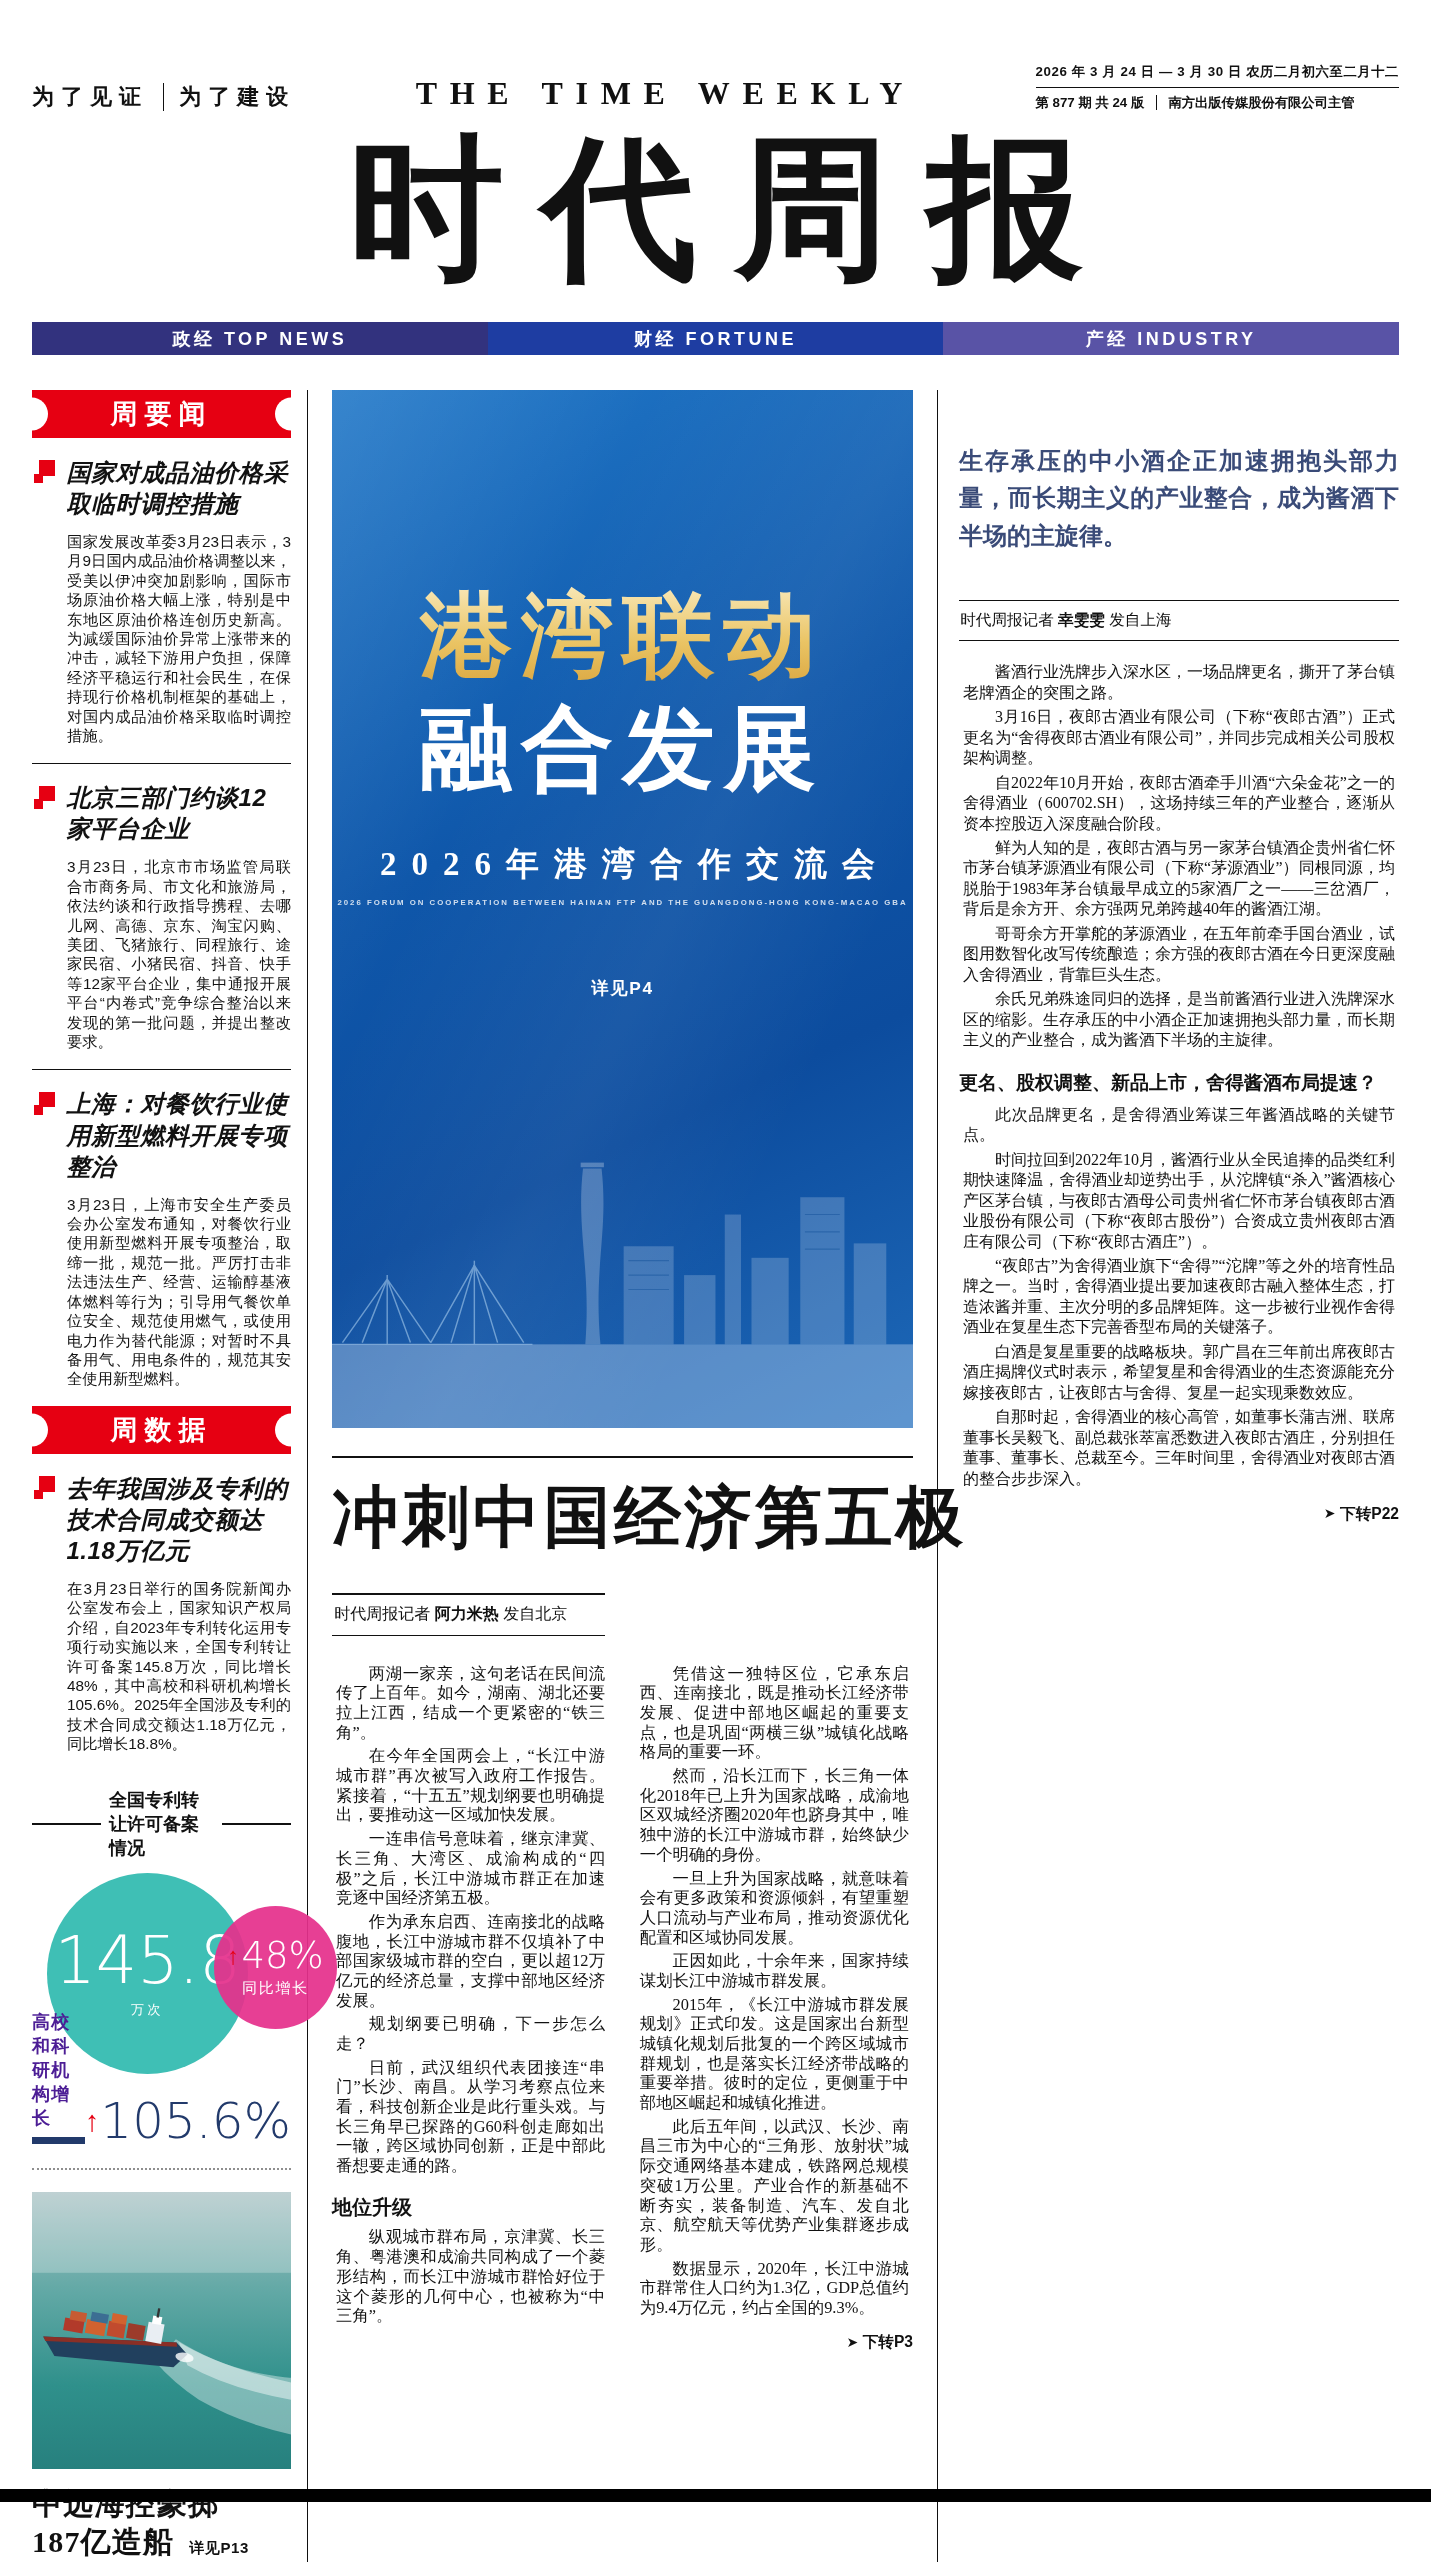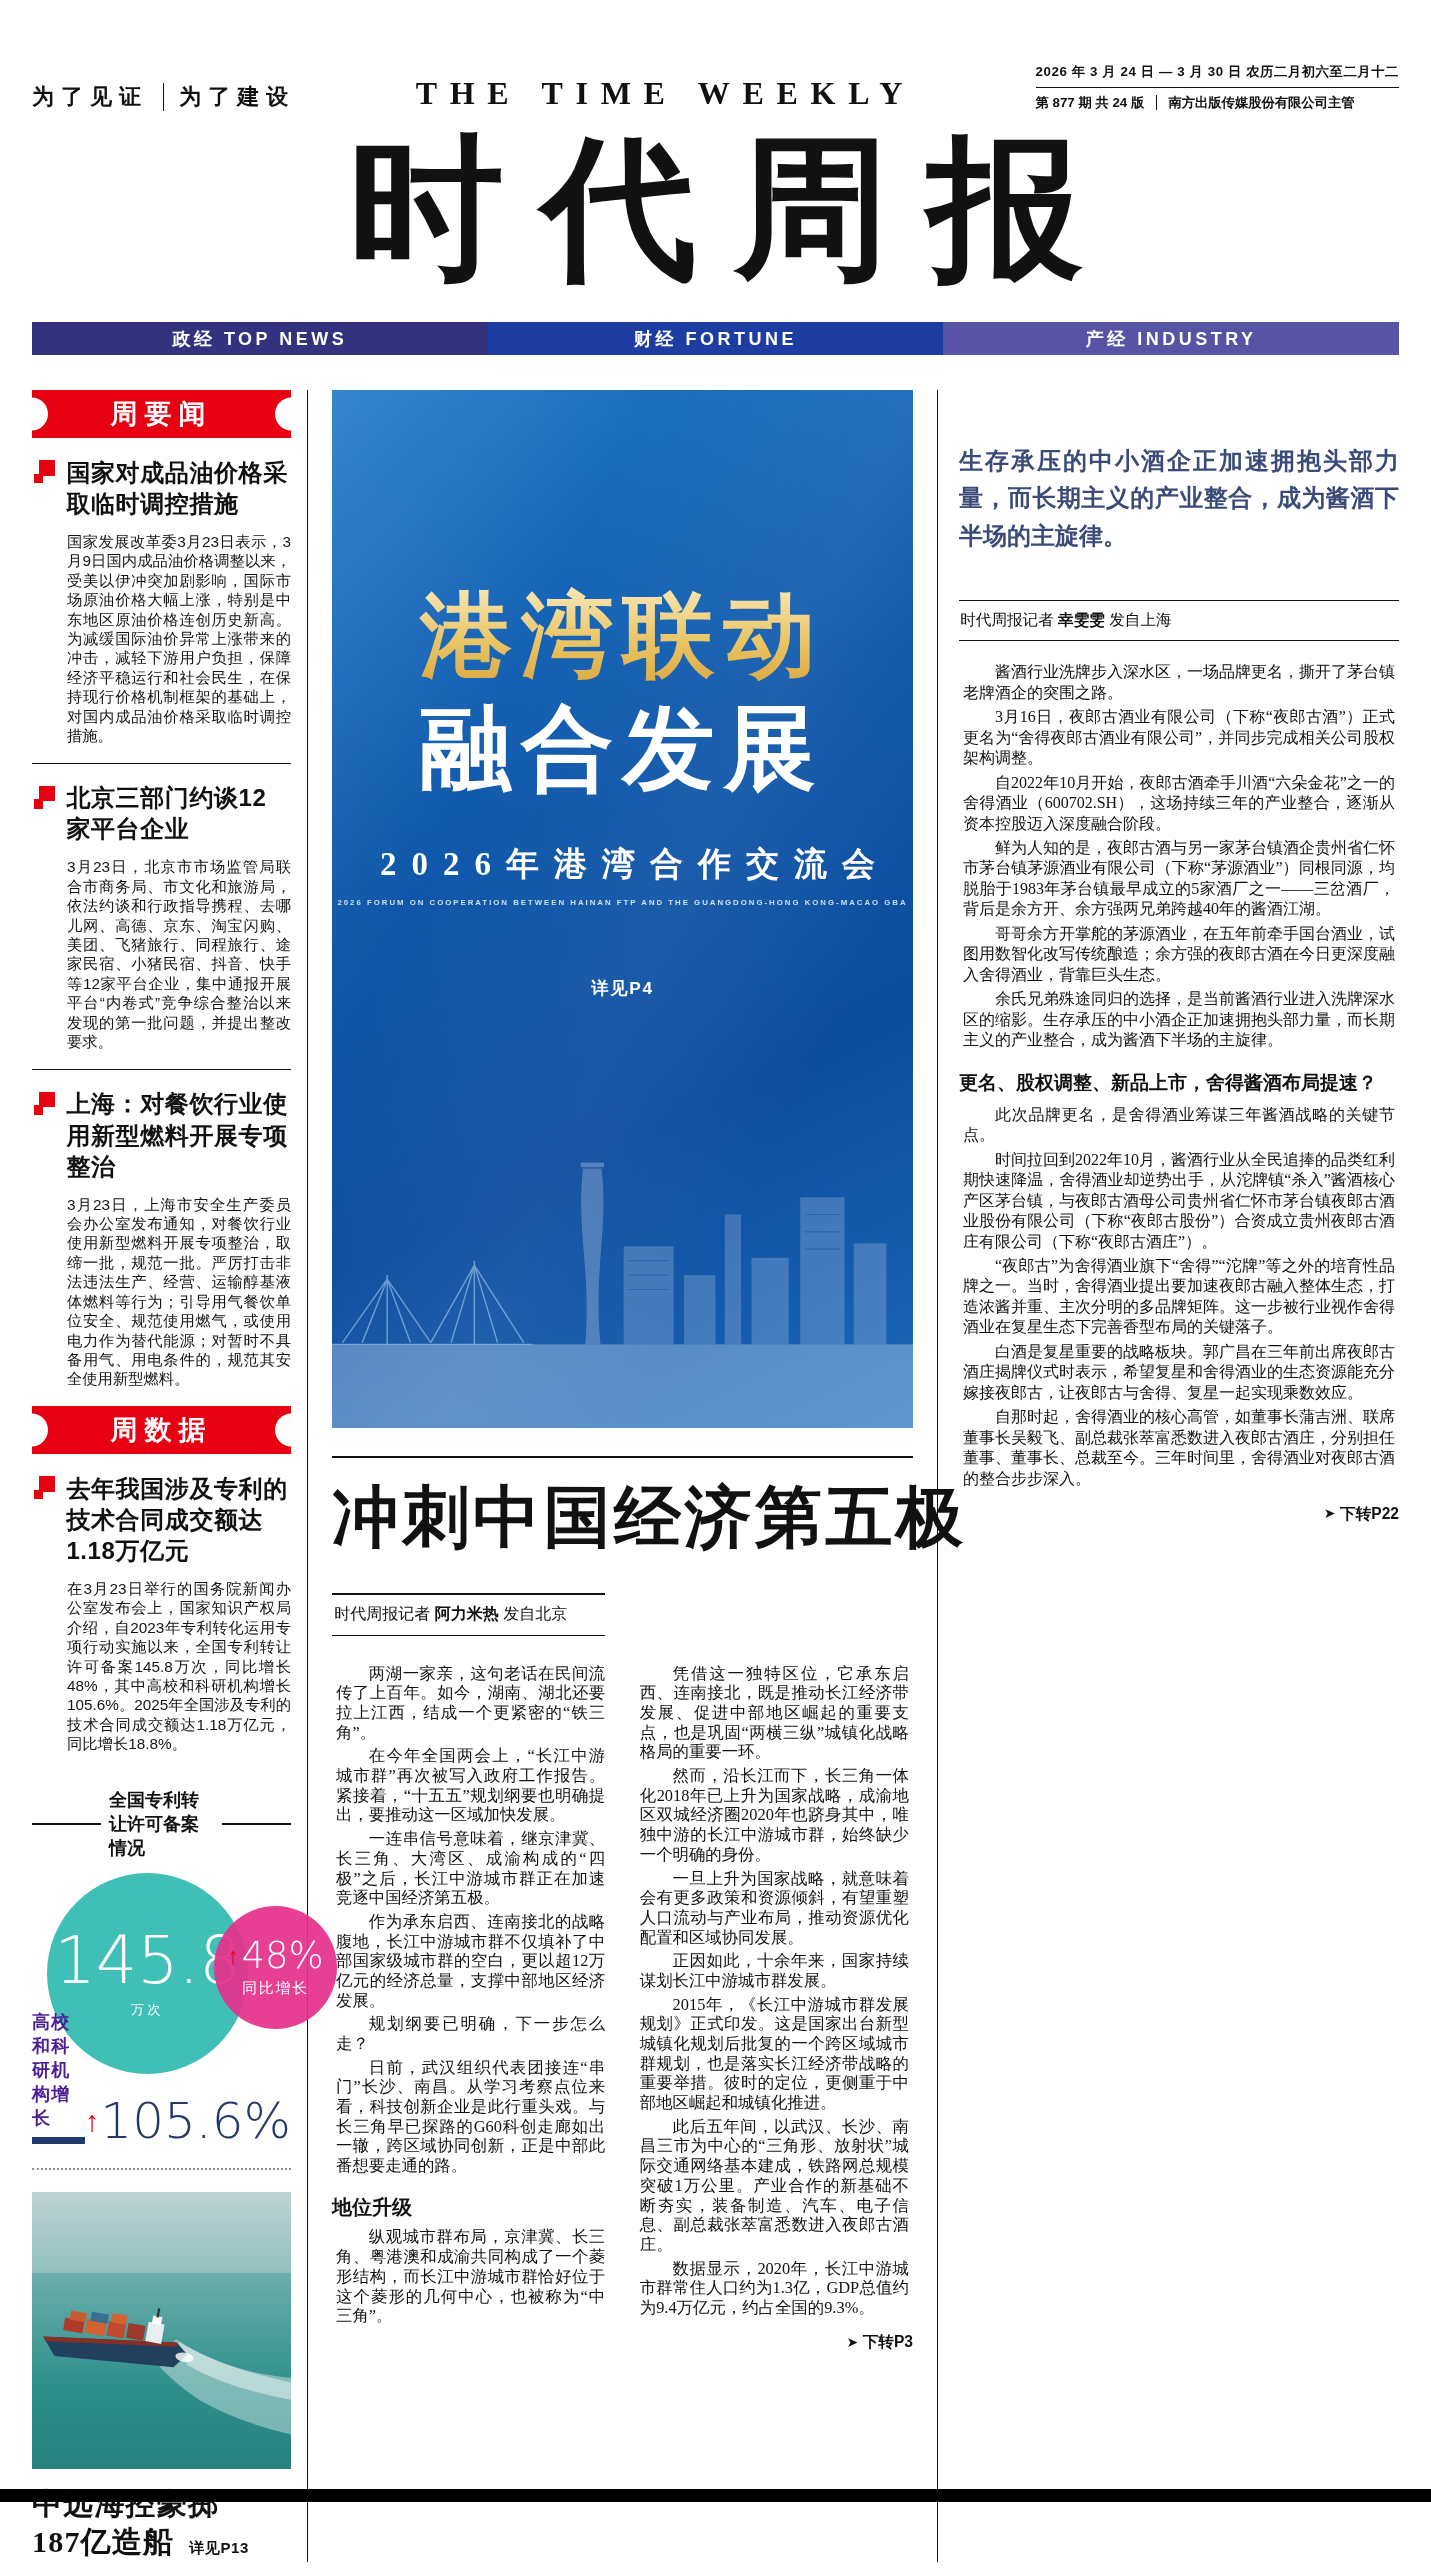--- a/index.html
+++ b/index.html
@@ -51,21 +51,21 @@
     width:33px; height:33px; background:#fff; border-radius:50%;
     transform:translateY(-50%); }
   .banner::before { left:-17.3px; } .banner::after { right:-17.3px; }
 
   .news-item { padding:18.5px 0 17.3px; border-bottom:1.2px solid #111; }
   .news-item:last-child { border-bottom:none; }
   .news-title-row { display:flex; gap:10.4px; }
   .bullet { flex:none; width:24px; height:24px; position:relative; margin-top:3.5px; }
   .bullet::before { content:""; position:absolute; right:1.2px; top:0; width:15.6px; height:15.6px; background:#E60012; }
   .bullet::after  { content:""; position:absolute; left:1.7px; bottom:1.2px; width:9.2px; height:9.2px; background:#E60012; }
-  .news-title { font-weight:800; font-size:24px; line-height:1.3; letter-spacing:0.6px; }
+  .news-title { font-weight:800; font-size:24px; line-height:1.3; letter-spacing:0.6px;font-style:italic; }
   .news-body { margin:12.7px 0 0 35px; font-size:15.3px; line-height:1.27;
     text-align:justify; color:#141414; }
 
   .data-section .news-item { border-bottom:none; }
   .chart-caption { display:flex; align-items:center; gap:8px; margin-top:17.3px;
     font-weight:800; font-size:18px; }
   .cap-line { height:1.7px; background:#111; flex:1; max-width:69px; }
   .cap-line.long { flex:0 0 75px; }
 
   .infographic { position:relative; height:271px; margin-top:12.7px; }
@@ -361,21 +361,21 @@
               </div>
           </div>
           <div class="article-col">
             <div>
 
             <p class="para">凭借这一独特区位，它承东启西、连南接北，既是推动长江经济带发展、促进中部地区崛起的重要支点，也是巩固“两横三纵”城镇化战略格局的重要一环。</p>
                 <p class="para">然而，沿长江而下，长三角一体化2018年已上升为国家战略，成渝地区双城经济圈2020年也跻身其中，唯独中游的长江中游城市群，始终缺少一个明确的身份。</p>
                 <p class="para">一旦上升为国家战略，就意味着会有更多政策和资源倾斜，有望重塑人口流动与产业布局，推动资源优化配置和区域协同发展。</p>
                 <p class="para">正因如此，十余年来，国家持续谋划长江中游城市群发展。</p>
                 <p class="para">2015年，《长江中游城市群发展规划》正式印发。这是国家出台新型城镇化规划后批复的一个跨区域城市群规划，也是落实长江经济带战略的重要举措。彼时的定位，更侧重于中部地区崛起和城镇化推进。</p>
-                <p class="para">此后五年间，以武汉、长沙、南昌三市为中心的“三角形、放射状”城际交通网络基本建成，铁路网总规模突破1万公里。产业合作的新基础不断夯实，装备制造、汽车、电子信息、副总裁张萃富悉数进入夜郎古酒庄。</p>
+                <p class="para">此后五年间，以武汉、长沙、南昌三市为中心的“三角形、放射状”城际交通网络基本建成，铁路网总规模突破1万公里。产业合作的新基础不断夯实，装备制造、汽车、发自北京、航空航天等优势产业集群逐步成形。</p>
                 <p class="para">数据显示，2020年，长江中游城市群常住人口约为1.3亿，GDP总值约为9.4万亿元，约占全国的9.3%。</p>
               </div>
             <div class="jump">
               <span class="jump-icon">➤</span>
               <span>下转P3</span>
             </div>
           </div>
         </div>
       </div>
 

